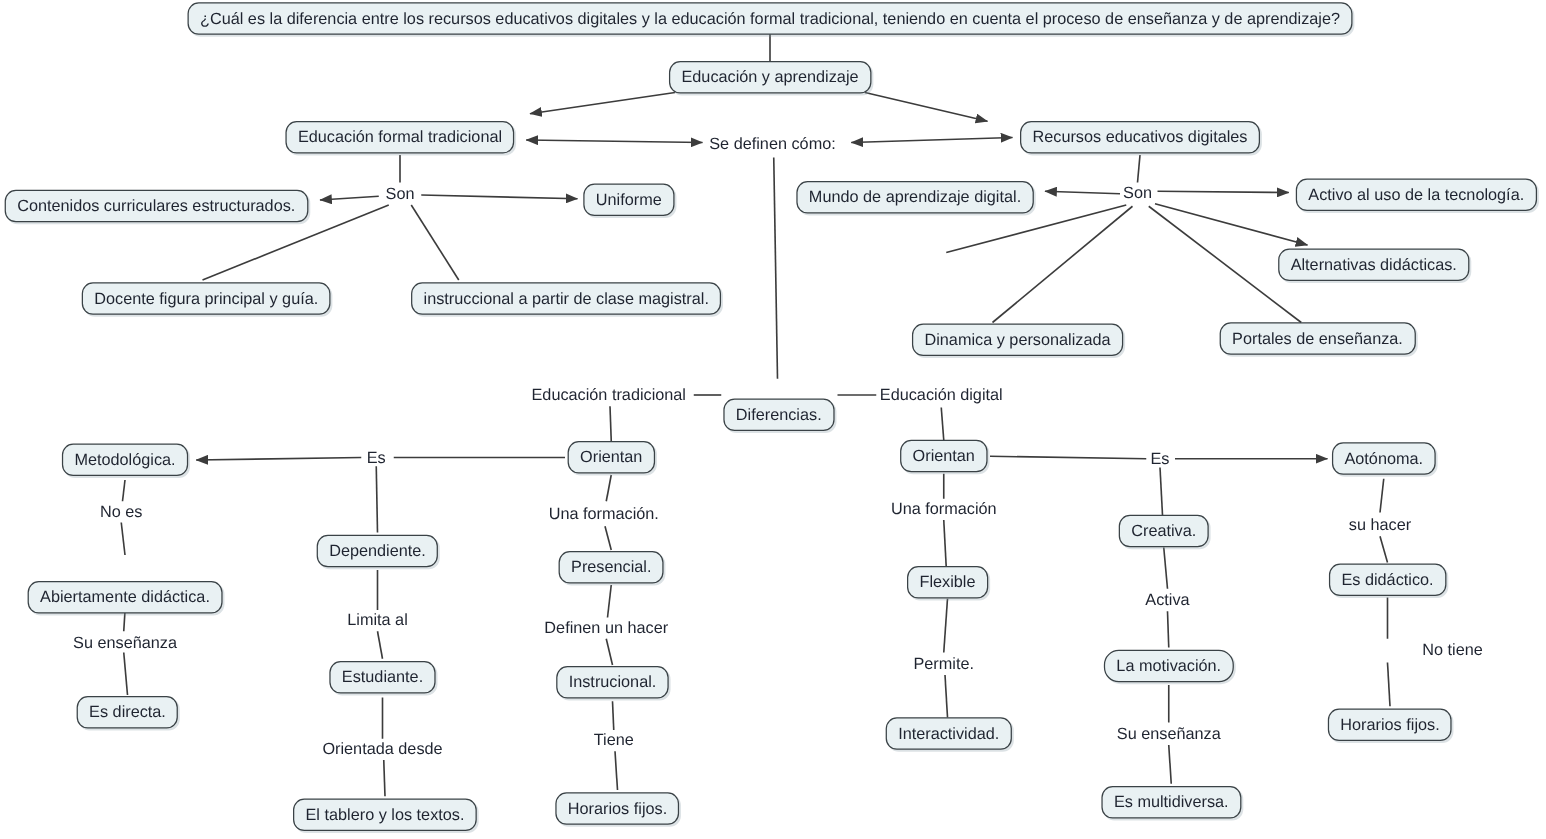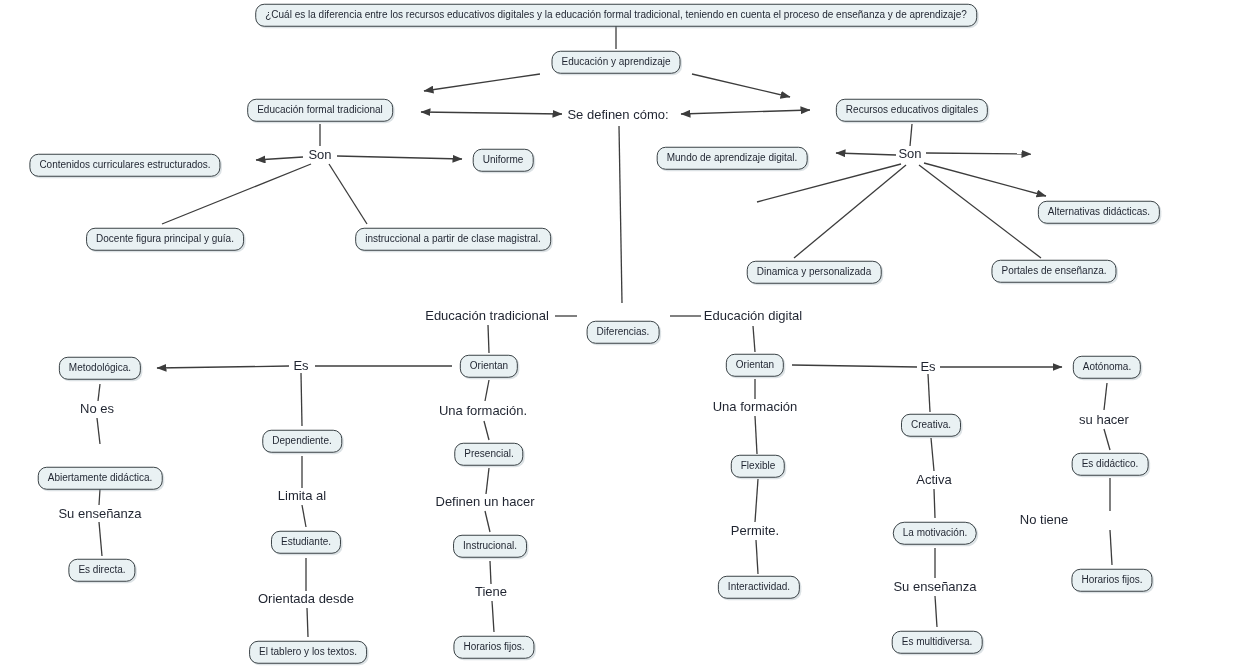--- a/index.html
+++ b/index.html
@@ -11,21 +11,21 @@
   }
   #edge-layer{position:absolute;left:0;top:0;width:1237px;height:671px;}
   #edge-layer line{stroke:var(--line,#3c3c3c);stroke-width:1.3;}
   #edge-layer .arrowhead{fill:var(--line,#3c3c3c);}
   .node{
     position:absolute;transform:translate(-50%,-50%);
     background:var(--fill,#e9f1f3);
     border:1.2px solid var(--border,#3a4246);
     border-radius:9px;
     padding:4px 9px;
-    font-size:10px;line-height:1.25;
+    font-size:13px;line-height:1.25;
     color:var(--text,#1f2430);
     white-space:nowrap;
     box-shadow:1.5px 1.5px 0 rgba(130,150,160,0.28);
   }
   .phrase{
     position:absolute;transform:translate(-50%,-50%);
     font-size:13px;line-height:1.2;
     color:var(--text,#1f2430);
     white-space:nowrap;
   }
@@ -98,20 +98,21 @@
 
 <div class="node" style="left: 616px; top: 15px;">¿Cuál es la diferencia entre los recursos educativos digitales y la educación formal tradicional, teniendo en cuenta el proceso de enseñanza y de aprendizaje?</div>
     <div class="node" style="left: 616px; top: 62px;">Educación y aprendizaje</div>
     <div class="node" style="left: 320px; top: 110px;">Educación formal tradicional</div>
     <div class="node" style="left: 912px; top: 110px;">Recursos educativos digitales</div>
     <div class="node" style="left: 125px; top: 165px;">Contenidos curriculares estructurados.</div>
     <div class="node" style="left: 503px; top: 160px;">Uniforme</div>
     <div class="node" style="left: 165px; top: 239px;">Docente figura principal y guía.</div>
     <div class="node" style="left: 453px; top: 239px;">instruccional a partir de clase magistral.</div>
     <div class="node" style="left: 732px; top: 158px;">Mundo de aprendizaje digital.</div>
+    <div class="node" style="left: 1133px; top: 156px;">Activo al uso de la tecnología.</div>
     <div class="node" style="left: 1099px; top: 212px;">Alternativas didácticas.</div>
     <div class="node" style="left: 814px; top: 272px;">Dinamica y personalizada</div>
     <div class="node" style="left: 1054px; top: 271px;">Portales de enseñanza.</div>
     <div class="node" style="left: 623px; top: 332px;">Diferencias.</div>
     <div class="node" style="left: 489px; top: 366px;">Orientan</div>
     <div class="node" style="left: 755px; top: 365px;">Orientan</div>
     <div class="node" style="left: 100px; top: 368px;">Metodológica.</div>
     <div class="node" style="left: 1107px; top: 367px;">Aotónoma.</div>
     <div class="node" style="left: 100px; top: 478px;">Abiertamente didáctica.</div>
     <div class="node" style="left: 302px; top: 441px;">Dependiente.</div>
@@ -136,18 +137,18 @@
     <div class="phrase" style="left: 301px; top: 366px;">Es</div>
     <div class="phrase" style="left: 928px; top: 367px;">Es</div>
     <div class="phrase" style="left: 97px; top: 409px;">No es</div>
     <div class="phrase" style="left: 483px; top: 411px;">Una formación.</div>
     <div class="phrase" style="left: 755px; top: 407px;">Una formación</div>
     <div class="phrase" style="left: 1104px; top: 420px;">su hacer</div>
     <div class="phrase" style="left: 302px; top: 496px;">Limita al</div>
     <div class="phrase" style="left: 485px; top: 502px;">Definen un hacer</div>
     <div class="phrase" style="left: 934px; top: 480px;">Activa</div>
     <div class="phrase" style="left: 100px; top: 514px;">Su enseñanza</div>
-    <div class="phrase" style="left: 1044px; top: 520px;">No tiene</div>
+    <div class="phrase" style="left: 1162px; top: 520px;">No tiene</div>
     <div class="phrase" style="left: 755px; top: 531px;">Permite.</div>
     <div class="phrase" style="left: 935px; top: 587px;">Su enseñanza</div>
     <div class="phrase" style="left: 491px; top: 592px;">Tiene</div>
     <div class="phrase" style="left: 306px; top: 599px;">Orientada desde</div>
   </div>
 
 </body></html>

